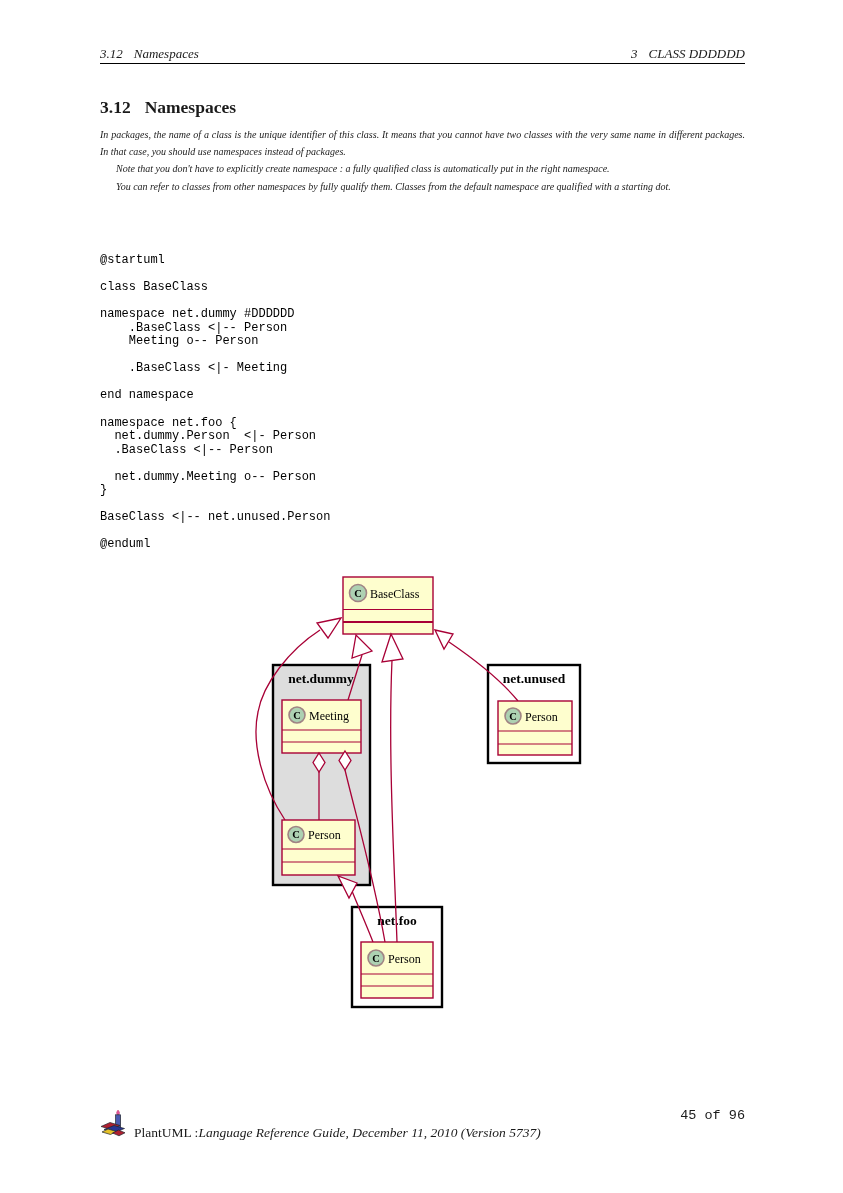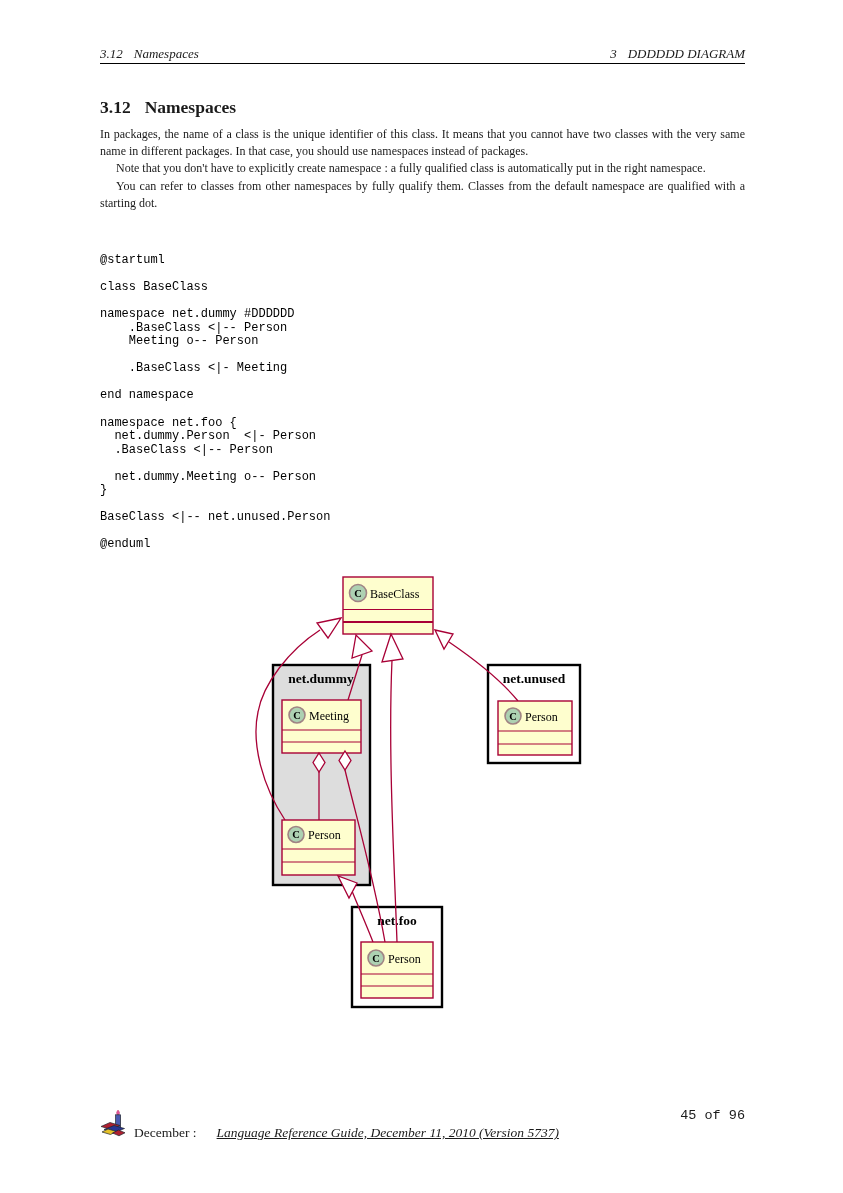--- a/index.html
+++ b/index.html
@@ -16,21 +16,21 @@
   .running-header .rh-right { position:absolute; right:0; top:0; }
   .rh-num { margin-right:11px; }
   .header-rule { position:absolute; left:100px; top:63px; width:645px; height:0; border-top:1.2px solid #000; }
 
   
   .section-heading { position:absolute; left:100px; top:97px; font-size:17.5px; font-weight:bold; }
   .section-heading .sec-title { margin-left:14px; }
 
   
   .bodytext { position:absolute; left:100px; top:126px; width:645px;
-              font-size:12px; line-height:17.2px; text-align:justify; }
+              font-size:10px; line-height:17.2px; text-align:justify;font-style:italic; }
   .bodytext p { margin:0; }
   .bodytext p.indent { text-indent:16px; }
 
   
   .code-block { position:absolute; left:100px; top:254px;
                 font-family:"Liberation Mono","DejaVu Sans Mono",monospace;
                 font-size:12px; line-height:13.55px; white-space:pre; color:#000; }
 
   
   .diagram-wrap { position:absolute; left:255px; top:572px; width:340px; height:440px; }
@@ -43,29 +43,29 @@
   .spot       { fill:#ADD1B2; stroke:#A08484; stroke-width:1.6; }
   .spot-letter{ font-family:"Liberation Serif","DejaVu Serif",serif; font-size:10.5px; font-weight:bold; fill:#000;
                 text-anchor:middle; }
   .edge       { fill:none; stroke:#A80036; stroke-width:1.3; }
   .arrowhead  { fill:#ffffff; stroke:#A80036; stroke-width:1.3; }
 
   
   .footer { position:absolute; left:100px; top:1112px; width:645px; height:32px; font-size:13.5px; }
   .footer .logo { position:absolute; left:0; bottom:2px; }
   .footer .foot-text { position:absolute; left:34px; bottom:3px; white-space:nowrap; }
-  .footer .foot-doc { font-style:italic; margin-left:20px;text-decoration:underline; }
+  .footer .foot-doc { font-style:italic; margin-left:0; }
   .footer .foot-page { position:absolute; right:0; bottom:21px;font-family:Liberation Mono, monospace; }
 </style>
 </head>
 <body>
 
 <div class="running-header">
   <span class="rh-left"><span class="rh-num">3.12</span><span>Namespaces</span></span>
-  <span class="rh-right"><span class="rh-num">3</span><span>DDDDDD DIAGRAM</span></span>
+  <span class="rh-right"><span class="rh-num">3</span><span>CLASS DDDDDD</span></span>
 </div>
 <div class="header-rule"></div>
 
 <div class="section-heading">
   <span class="sec-num">3.12</span><span class="sec-title">Namespaces</span>
 </div>
 
 <div class="bodytext">
   <p>In packages, the name of a class is the unique identifier of this class. It means that you cannot have two classes with the very same name in different packages. In that case, you should use namespaces instead of packages.</p>
   <p class="indent">Note that you don't have to explicitly create namespace : a fully qualified class is automatically put in the right namespace.</p>
@@ -174,15 +174,15 @@
   <span class="logo">
     <svg width="27" height="29" viewBox="0 0 27 29">
       <path d="M18 1 C19.6 3 20.4 4.2 18 6.4 C15.8 4.2 16.6 3 18 1" fill="#E0559A" stroke="#C03060" stroke-width="0.5"></path>
       <rect x="15.6" y="5.8" width="5" height="13.5" fill="#4A5AB0" stroke="#23262c" stroke-width="0.7"></rect>
       <path d="M1 17.5 L10 13.5 L20 16.5 L11 20.5 Z" fill="#B02030" stroke="#23262c" stroke-width="0.7"></path>
       <path d="M4 20.5 L14 16.5 L24.5 19.5 L14.5 23.5 Z" fill="#283593" stroke="#23262c" stroke-width="0.7"></path>
       <path d="M2 23 L8 20 L16.5 22.5 L10.5 25.5 Z" fill="#E6C229" stroke="#23262c" stroke-width="0.7"></path>
       <path d="M12.5 24 L18.5 21 L25 23.8 L19 26.8 Z" fill="#B02030" stroke="#23262c" stroke-width="0.7"></path>
     </svg>
   </span>
-  <span class="foot-text"><span>December :</span><span class="foot-doc">Language Reference Guide, December 11, 2010 (Version 5737)</span></span>
+  <span class="foot-text"><span>PlantUML :</span><span class="foot-doc">Language Reference Guide, December 11, 2010 (Version 5737)</span></span>
   <span class="foot-page">45 of 96</span>
 </div>
 
 </body></html>

